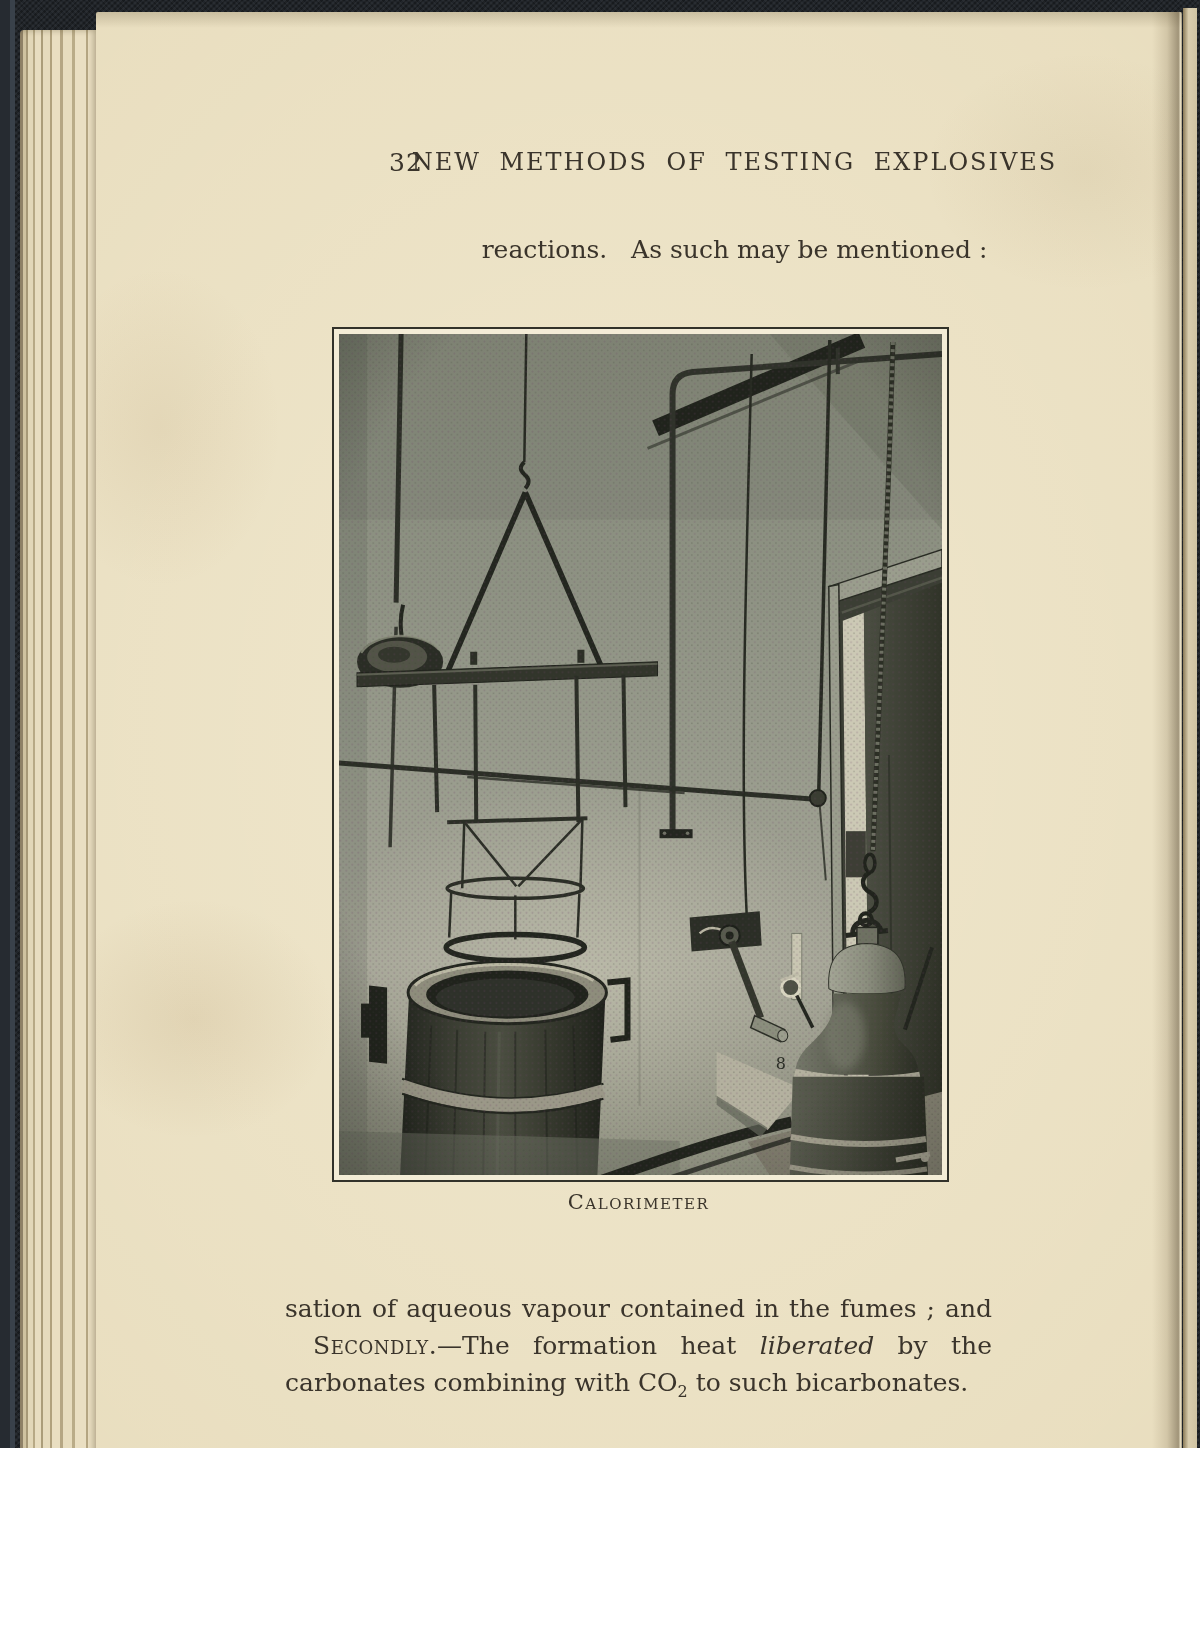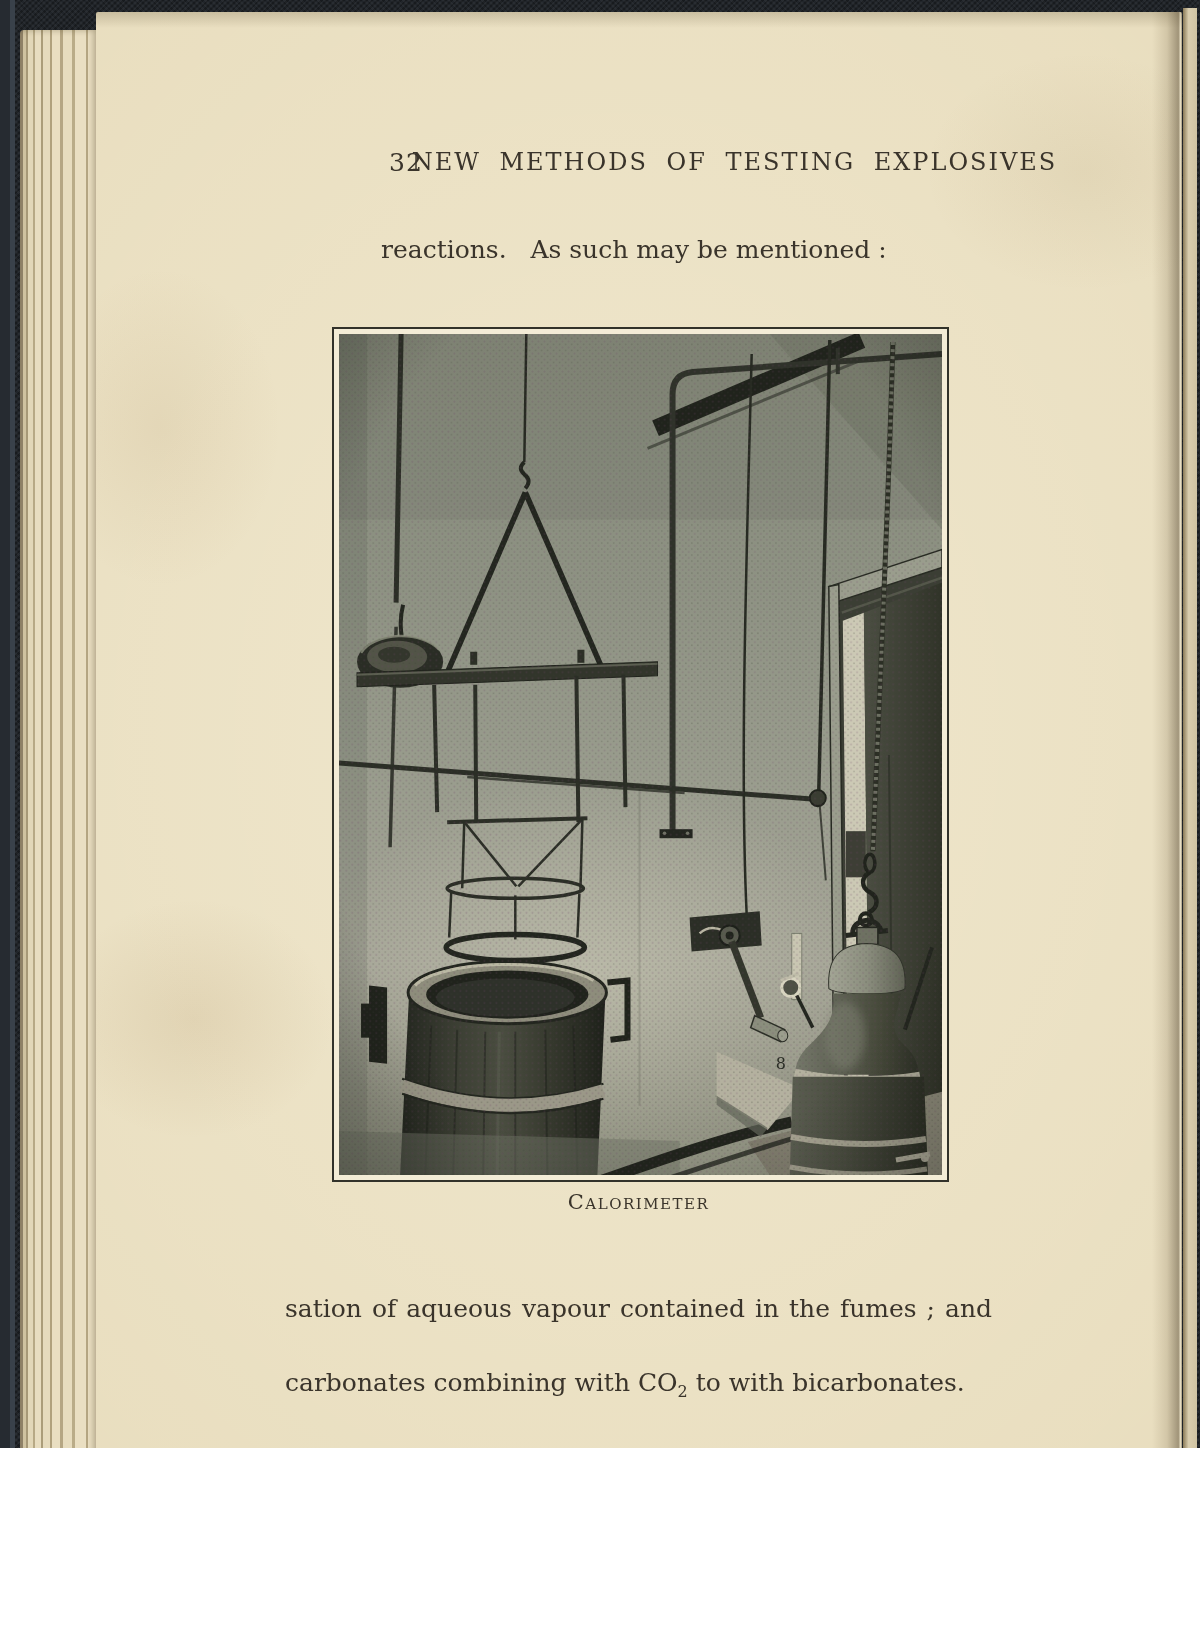--- a/index.html
+++ b/index.html
@@ -46,21 +46,21 @@
     content:''; position:absolute; top:0; right:0; width:30px; height:100%; pointer-events:none;
     background:linear-gradient(90deg, rgba(0,0,0,0), rgba(92,74,44,.16) 50%, rgba(60,46,24,.42) 88%, rgba(255,250,235,.28) 96%, rgba(40,30,14,.45));
   }
   .page-sliver {
     position:absolute; left:1183px; top:8px; width:14px; height:1608px;
     background:linear-gradient(90deg,#8a7a57,#d9cdae 40%,#cfc3a2);
   }
   .ink { color:#3a342b; }
   .txt { position:absolute; left:285px; width:707px; font-size:25px; line-height:37px; }
   .just { text-align:justify; text-align-last:justify; }
-  .pre { white-space:pre-wrap; }
+  .pre { white-space:pre-wrap;text-align:center; }
   .indent { text-indent:28px; }
   .sc { font-variant:small-caps; letter-spacing:.5px; }
   .it { font-style:italic; }
   sub.co2 { font-size:16px; vertical-align:-6px; line-height:0; }
   .header-row { position:absolute; top:136px; left:285px; width:707px; height:34px; }
   .pagenum { position:absolute; left:8px; top:0; font-size:25px; letter-spacing:1px; }
   .running-head { text-align:center; font-size:24px; letter-spacing:2px; word-spacing:9px; }
   .figlabel { position:absolute; top:272px; left:285px; width:707px; text-align:center;
               font-size:21px; font-variant:small-caps; letter-spacing:1px; }
   .caption  { position:absolute; top:1190px; left:285px; width:707px; text-align:center;
@@ -308,18 +308,21 @@
 
       <rect x="0" y="0" width="602" height="839" fill="url(#ht)" opacity=".22"></rect>
       <rect x="0" y="0" width="602" height="839" fill="url(#vig)"></rect>
     </svg>
   </div>
 
   <div class="caption ink">Calorimeter</div>
 
   <div class="txt just ink" style="top:1290px;">sation of aqueous vapour contained in the fumes ; and</div>
 
+  <div class="txt just ink indent" style="top:1327px;">
+    <span class="sc">Secondly.</span><span>—The formation heat </span><span class="it">liberated</span><span> by the</span>
+  </div>
   <div class="txt ink" style="top:1364px;">
-    <span>carbonates combining with CO</span><sub class="co2">2</sub><span> to with bicarbonates.</span>
+    <span>carbonates combining with CO</span><sub class="co2">2</sub><span> to such bicarbonates.</span>
   </div>
 
   <div class="page-sliver"></div>
 </div>
 
 </body></html>

